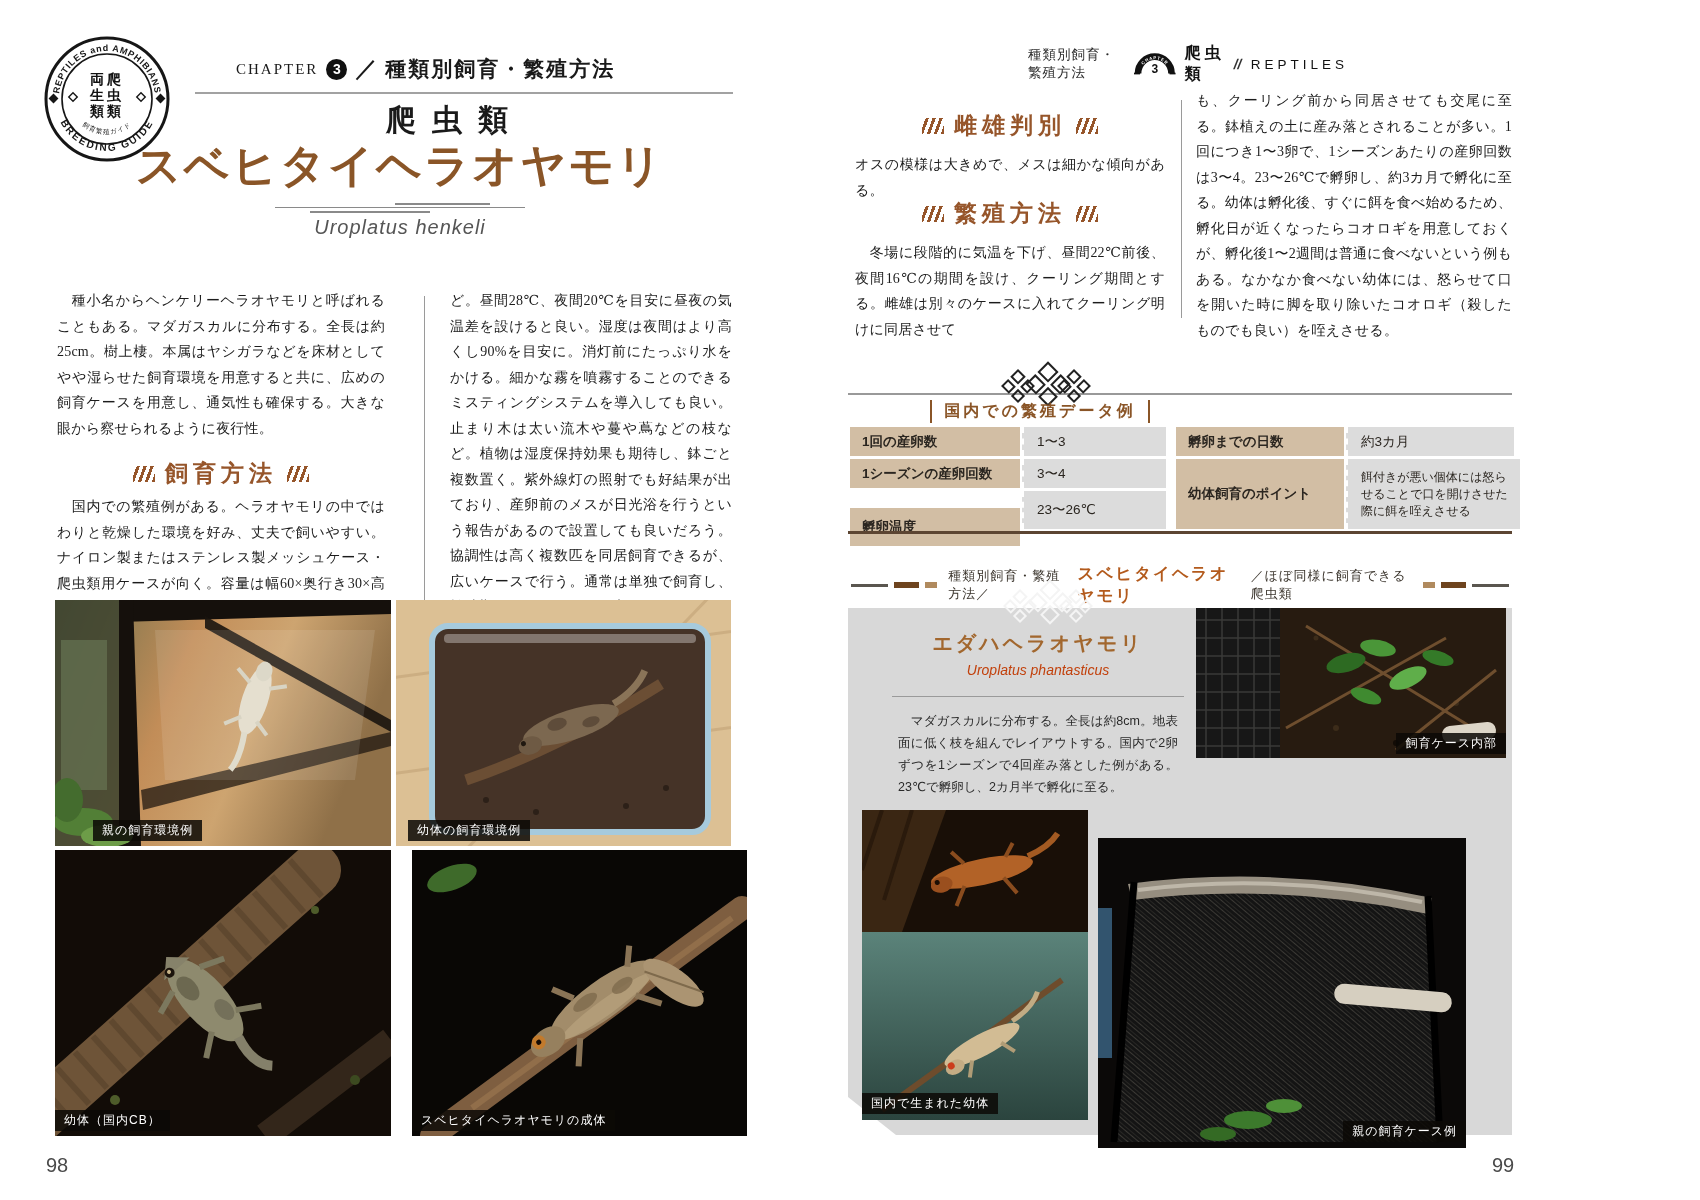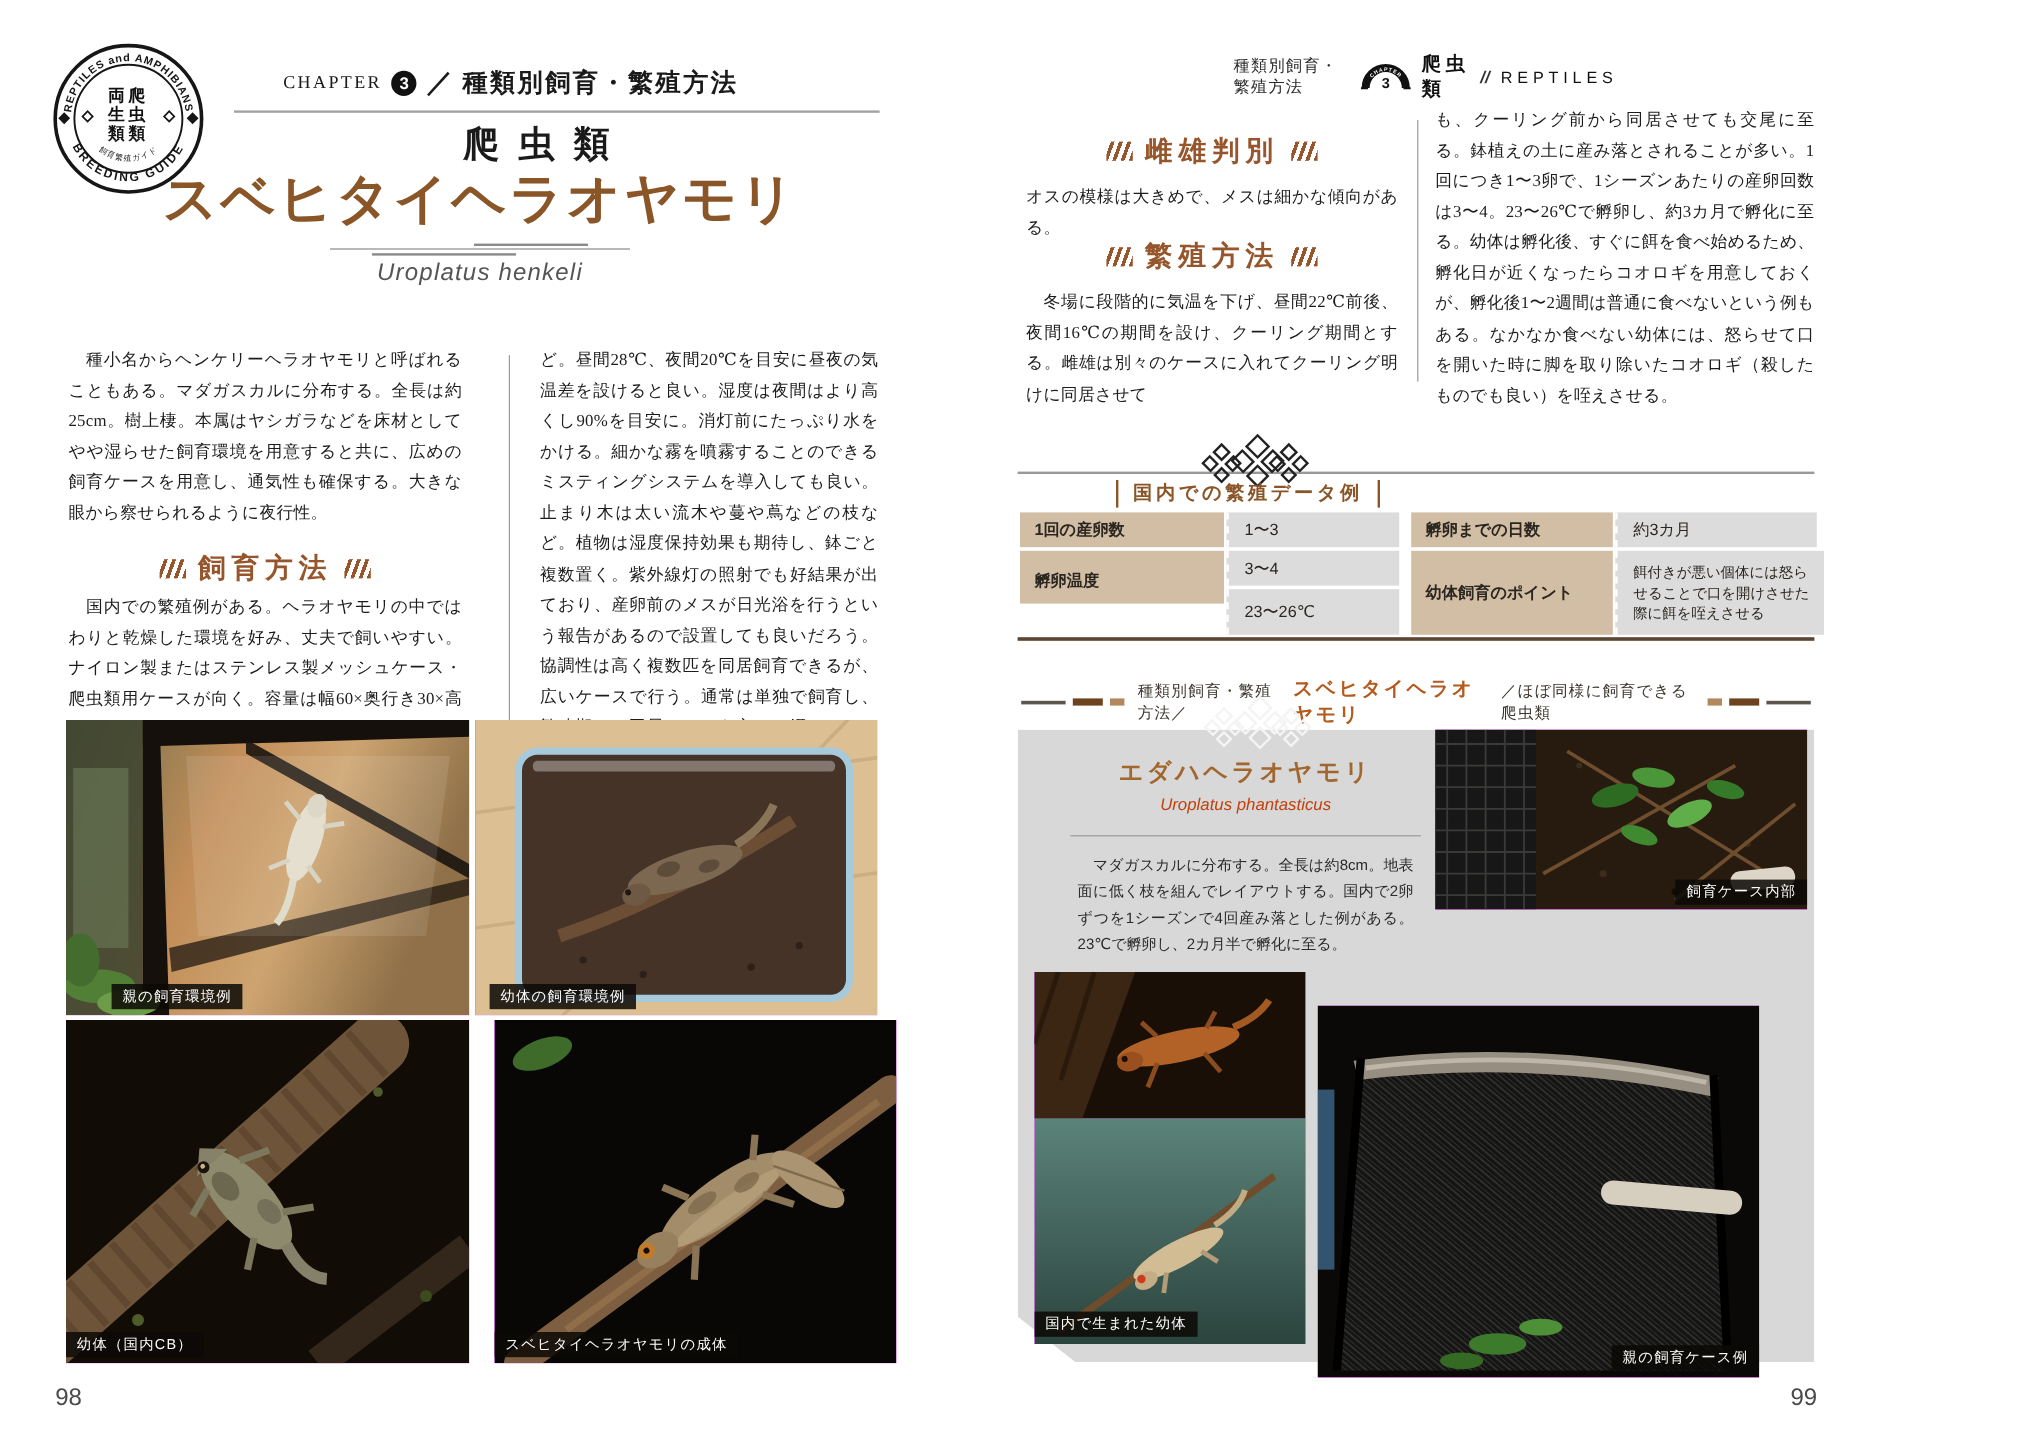--- a/index.html
+++ b/index.html
@@ -7,21 +7,21 @@
           font-family:"Liberation Serif","DejaVu Serif",serif;color:#1a1a1a;}
   .abs{position:absolute;}
   .serif{font-family:"Liberation Serif","DejaVu Serif",serif;}
   .gothic{font-family:"Liberation Sans","DejaVu Sans",sans-serif;}
   .jp-body{font-size:14px;line-height:25.5px;text-align:justify;letter-spacing:0.2px;color:#1c1c1c;}
   .sec-head{display:flex;align-items:center;justify-content:center;gap:10px;
             font-size:23px;font-weight:bold;color:#96552a;letter-spacing:5px;}
   .slashes{width:22px;height:16px;flex:none;
            background:repeating-linear-gradient(110deg,transparent 0 3.5px,#96552a 3.5px 6.5px);}
   .vrule{position:absolute;width:1px;background:#9a9a9a;}
-  .photo{position:absolute;overflow:hidden;background:#d946ef;}
+  .photo{position:absolute;overflow:hidden;background:#15803d;}
   .photo svg{display:block;}
   .cap{position:absolute;background:rgba(12,9,6,0.86);color:#fff;font-size:12px;line-height:15px;
        padding:3px 9px;font-family:"Liberation Sans","DejaVu Sans",sans-serif;letter-spacing:1px;white-space:nowrap;}
   .cell{position:absolute;display:flex;align-items:center;
         font-family:"Liberation Sans","DejaVu Sans",sans-serif;color:#2b2620;}
   .cell.lab{background:#d2bea4;font-weight:bold;font-size:13.5px;padding-left:12px;}
   .cell.val{background:#dcdcdc;font-size:13.5px;padding-left:13px;border-left:2px dashed #fff;}
   .dcluster{position:absolute;width:24px;height:24px;transform:rotate(45deg);
             display:grid;grid-template-columns:1fr 1fr;grid-template-rows:1fr 1fr;gap:3px;}
   .dcluster i{display:block;border:2px solid #222;}
@@ -258,21 +258,21 @@
     </div>
 
   <div class="abs gothic" style="left:888px;top:400px;width:304px;text-align:center;">
     <span style="display:inline-block;font-size:16px;font-weight:bold;color:#8a5527;letter-spacing:3px;border-left:2px solid #8a5527;border-right:2px solid #8a5527;padding:1px 12px;">国内での繁殖データ例</span>
   </div>
 
   <div class="cell lab" style="left:850px;top:427px;width:158px;height:29px;">1回の産卵数</div>
   <div class="cell val" style="left:1022px;top:427px;width:129px;height:29px;">1〜3</div>
   <div class="cell lab" style="left:850px;top:459px;width:158px;height:29px;">1シーズンの産卵回数</div>
   <div class="cell val" style="left:1022px;top:459px;width:129px;height:29px;">3〜4</div>
-  <div class="cell lab" style="left:850px;top:465px;width:158px;height:38px;">孵卵温度</div>
+  <div class="cell lab" style="left:850px;top:508px;width:158px;height:38px;">孵卵温度</div>
   <div class="cell val" style="left:1022px;top:491px;width:129px;height:38px;">23〜26℃</div>
 
   <div class="cell lab" style="left:1176px;top:427px;width:156px;height:29px;">孵卵までの日数</div>
   <div class="cell val" style="left:1346px;top:427px;width:153px;height:29px;">約3カ月</div>
   <div class="cell lab" style="left:1176px;top:459px;width:156px;height:70px;">幼体飼育のポイント</div>
   <div class="cell val" style="left:1346px;top:459px;width:153px;height:70px;font-size:12px;line-height:17px;padding-right:6px;">餌付きが悪い個体には怒らせることで口を開けさせた際に餌を咥えさせる</div>
 
   <div class="abs" style="left:848px;top:531px;width:664px;height:3px;background:#5c4532;"></div>
 
   <div class="abs" style="left:848px;top:563px;width:664px;display:flex;align-items:center;justify-content:center;">

